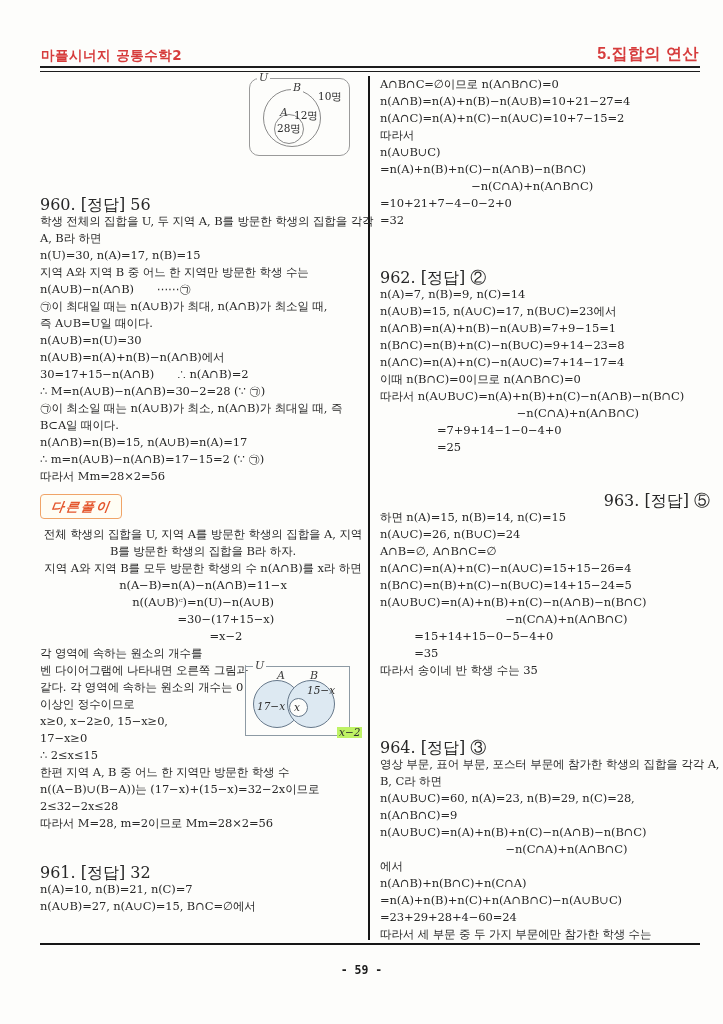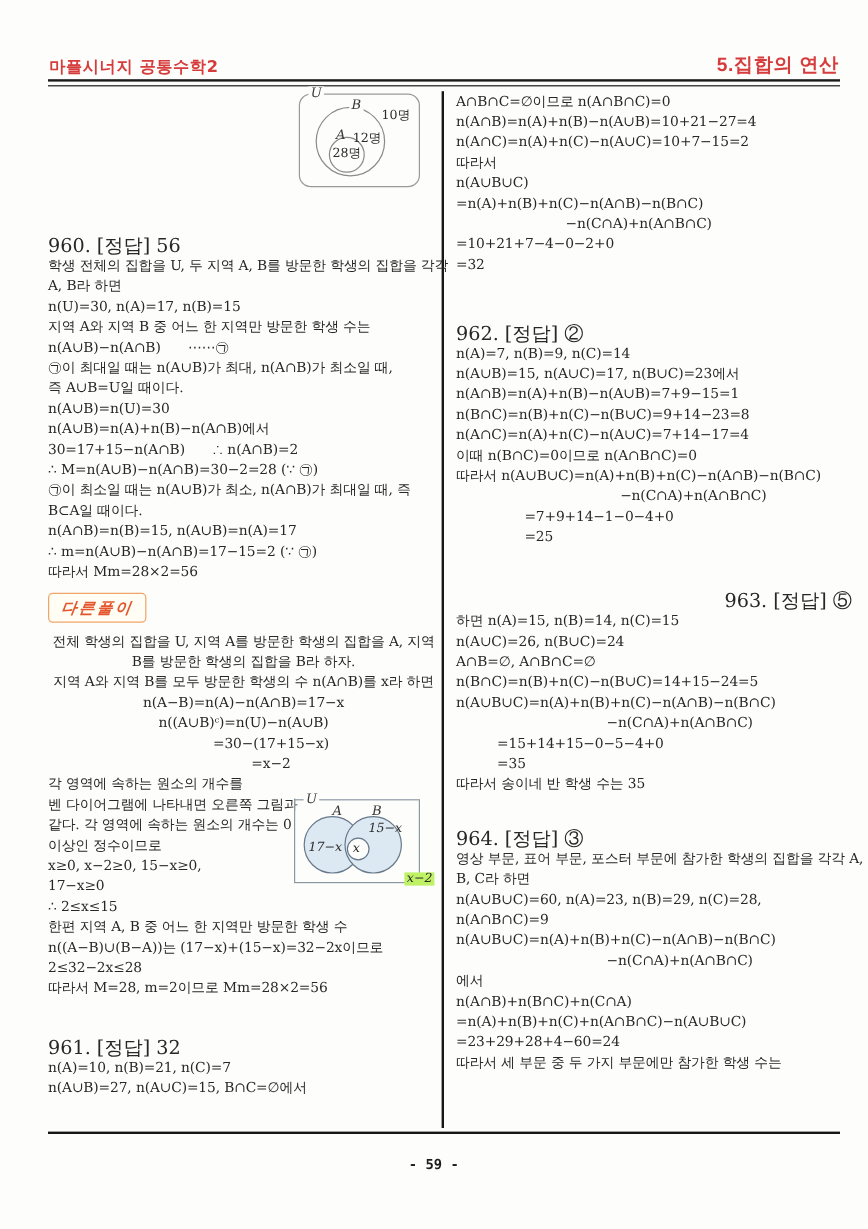--- a/index.html
+++ b/index.html
@@ -24,21 +24,21 @@
     font-family:"DejaVu Sans Mono","Liberation Mono",monospace; font-weight:bold; font-size:11.5px; color:#1d1d1d; }
 
   
   .lcol { position:absolute; left:40px; top:196px; width:326px; }
   .rcol { position:absolute; left:380px; top:76px; width:330px; }
   .tline { font-size:11.5px; line-height:17px; white-space:pre; letter-spacing:-0.1px; }
   .ptitle { font-size:16px; line-height:17px; font-weight:normal; white-space:pre; }
   .mt961 { margin-top:32px; }
   .mt962 { margin-top:40px; }
   .mt963 { margin-top:36px;text-align:right; }
-  .mt964 { margin-top:28px; }
+  .mt964 { margin-top:60px; }
   .badge-row { margin-top:9px; height:26px; }
   .pad6 { margin-top:6px;text-align:center; }
   .badge { display:inline-block; border:1.5px solid #f0a468; border-radius:4px;
     background:#fffdf4; padding:1px 10px 2px 10px; }
   .badge-text { display:inline-block; font-style:italic; font-weight:bold; font-size:13px;
     color:#e4572e; letter-spacing:2px; transform:skewX(-8deg); }
 
   
   .venn { position:absolute; }
   .venn1 { left:249px; top:78px; width:99px; height:76px;
@@ -113,21 +113,21 @@
 
     <div class="badge-row">
       <span class="badge">
         <span class="badge-text">다른풀이</span>
       </span>
     </div>
     <div class="pad6">
         <div class="tline">전체 학생의 집합을 U, 지역 A를 방문한 학생의 집합을 A, 지역</div>
         <div class="tline">B를 방문한 학생의 집합을 B라 하자.</div>
         <div class="tline">지역 A와 지역 B를 모두 방문한 학생의 수 n(A∩B)를 x라 하면</div>
-        <div class="tline">n(A−B)=n(A)−n(A∩B)=17−x</div>
+        <div class="tline">n(A−B)=n(A)−n(A∩B)=11−x</div>
         <div class="tline">n((A∪B)ᶜ)=n(U)−n(A∪B)</div>
         <div class="tline">　　　　=30−(17+15−x)</div>
         <div class="tline">　　　　=x−2</div>
       </div>
     <div>
         <div class="tline">각 영역에 속하는 원소의 개수를</div>
         <div class="tline">벤 다이어그램에 나타내면 오른쪽 그림과</div>
         <div class="tline">같다. 각 영역에 속하는 원소의 개수는 0</div>
         <div class="tline">이상인 정수이므로</div>
         <div class="tline">x≥0, x−2≥0, 15−x≥0,</div>
@@ -186,20 +186,21 @@
         <div class="tline">　　　　　　　　　　　　−n(C∩A)+n(A∩B∩C)</div>
         <div class="tline">　　　　　=7+9+14−1−0−4+0</div>
         <div class="tline">　　　　　=25</div>
       </div>
 
     <div class="ptitle mt963">963. [정답] ⑤</div>
     <div>
         <div class="tline">하면 n(A)=15, n(B)=14, n(C)=15</div>
         <div class="tline">n(A∪C)=26, n(B∪C)=24</div>
         <div class="tline">A∩B=∅, A∩B∩C=∅</div>
+        <div class="tline">n(A∩C)=n(A)+n(C)−n(A∪C)=15+15−26=4</div>
         <div class="tline">n(B∩C)=n(B)+n(C)−n(B∪C)=14+15−24=5</div>
         <div class="tline">n(A∪B∪C)=n(A)+n(B)+n(C)−n(A∩B)−n(B∩C)</div>
         <div class="tline">　　　　　　　　　　　−n(C∩A)+n(A∩B∩C)</div>
         <div class="tline">　　　=15+14+15−0−5−4+0</div>
         <div class="tline">　　　=35</div>
         <div class="tline">따라서 송이네 반 학생 수는 35</div>
       </div>
 
     <div class="ptitle mt964">964. [정답] ③</div>
     <div>

